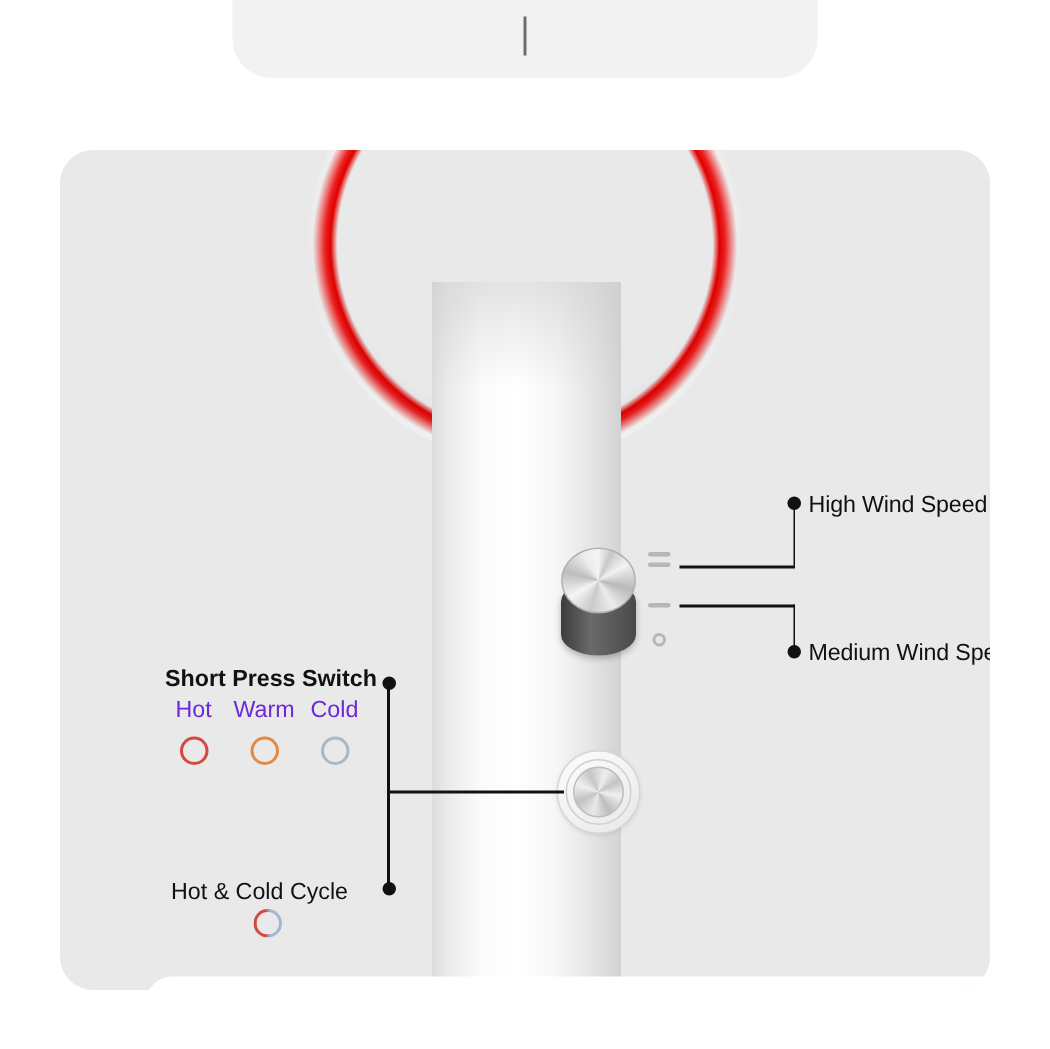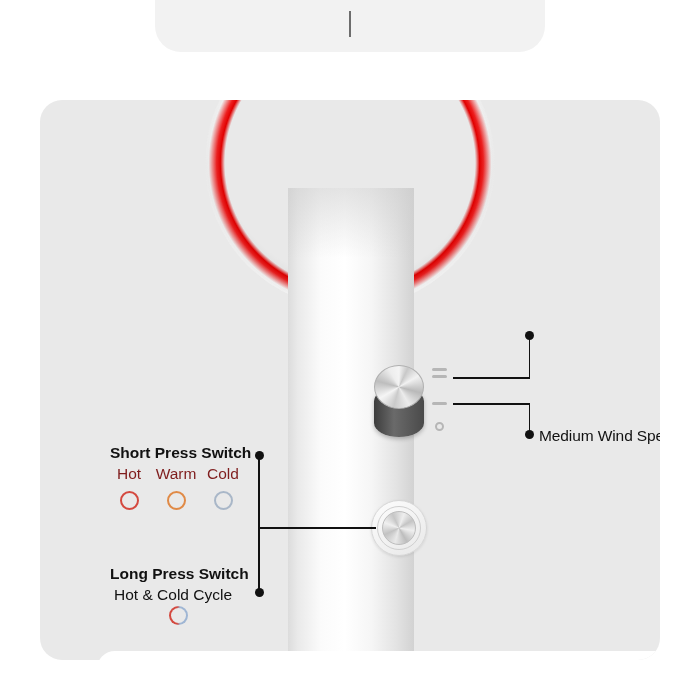--- a/index.html
+++ b/index.html
@@ -298,21 +298,21 @@
     justify-content: space-between;
   }
   .mode-item {
     display: flex;
     flex-direction: column;
     align-items: center;
     width: 38px;
   }
   .mode-name {
     font-size: 15.5px;
-    color: #7f1d1d;
+    color: #6d28d9;
     margin-bottom: 8px;
   }
   .mode-circle {
     width: 19px;
     height: 19px;
     border-radius: 50%;
     border: 2px solid #cccccc;
     box-sizing: border-box;
   }
   #mode-circle-hot   { border-color: #d4493f; }
@@ -380,20 +380,21 @@
     <div id="temp-button">
       <div id="temp-button-ring">
         <div id="temp-button-core"></div>
       </div>
     </div>
   </div>
 
   <div class="callout-dot" id="hi-dot"></div>
   <div class="callout-line-h" id="hi-line-h"></div>
   <div class="callout-line-v" id="hi-line-v"></div>
+  <div class="callout-label" id="hi-label">High Wind Speed</div>
 
   <div class="callout-dot" id="med-dot"></div>
   <div class="callout-line-h" id="med-line-h"></div>
   <div class="callout-line-v" id="med-line-v"></div>
   <div class="callout-label" id="med-label">Medium Wind Speed</div>
 
   <div class="callout-line-v" id="left-line-v"></div>
   <div class="callout-line-h" id="left-line-h"></div>
   <div class="callout-dot" id="left-dot-top"></div>
   <div class="callout-dot" id="left-dot-bot"></div>
@@ -408,21 +409,20 @@
     <div class="mode-item">
       <div class="mode-name">Warm</div>
       <div class="mode-circle" id="mode-circle-warm"></div>
     </div>
     <div class="mode-item">
       <div class="mode-name">Cold</div>
       <div class="mode-circle" id="mode-circle-cold"></div>
     </div>
   </div>
 
-  <div class="switch-title" id="long-press-title">Long Press Switch</div>
   <div class="switch-sub" id="long-press-sub">Hot &amp; Cold Cycle</div>
   <div id="cycle-circle-wrap">
     <div id="cycle-circle"></div>
   </div>
 
   <div id="summary-card">
     
     
     
   </div>

